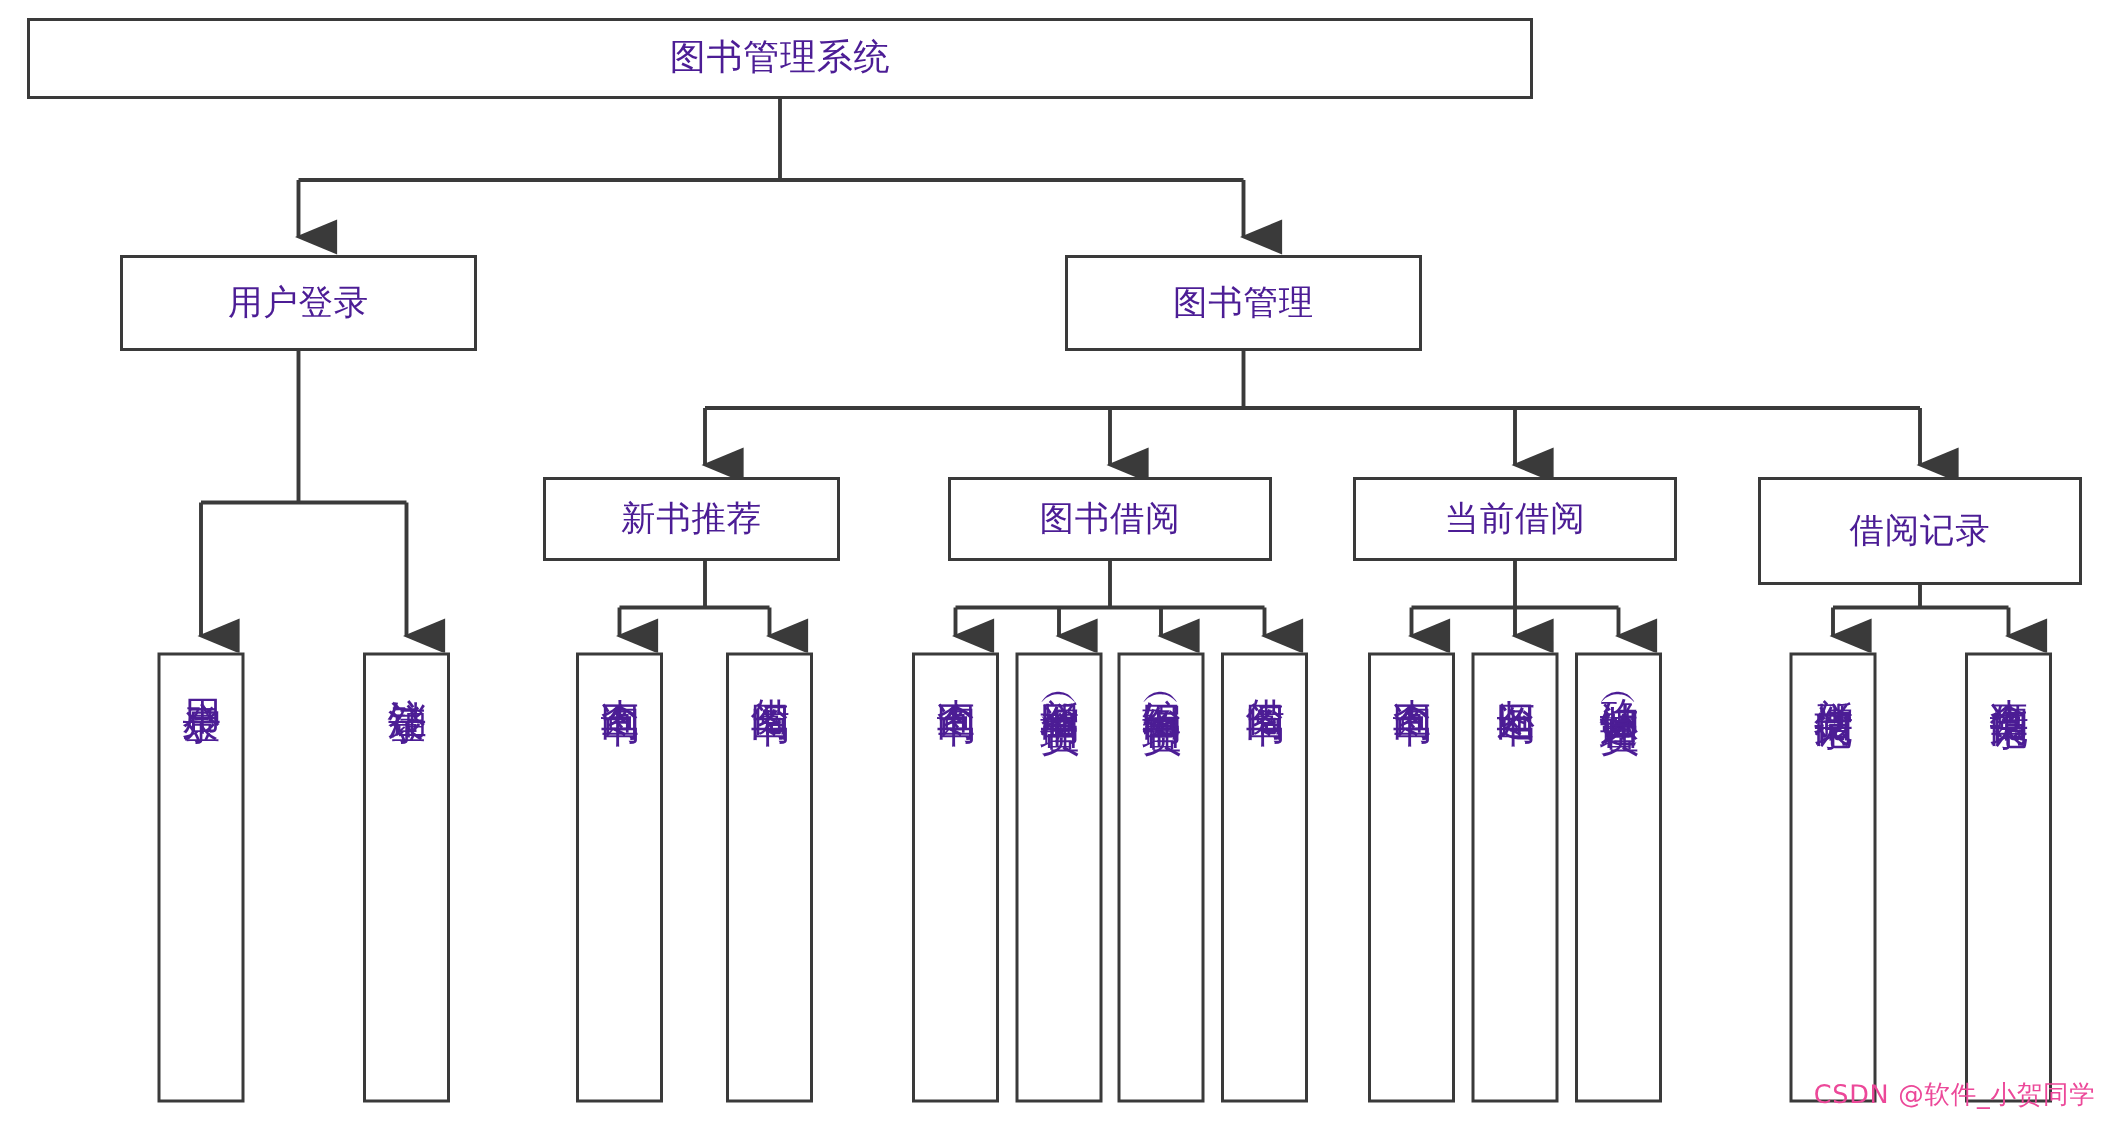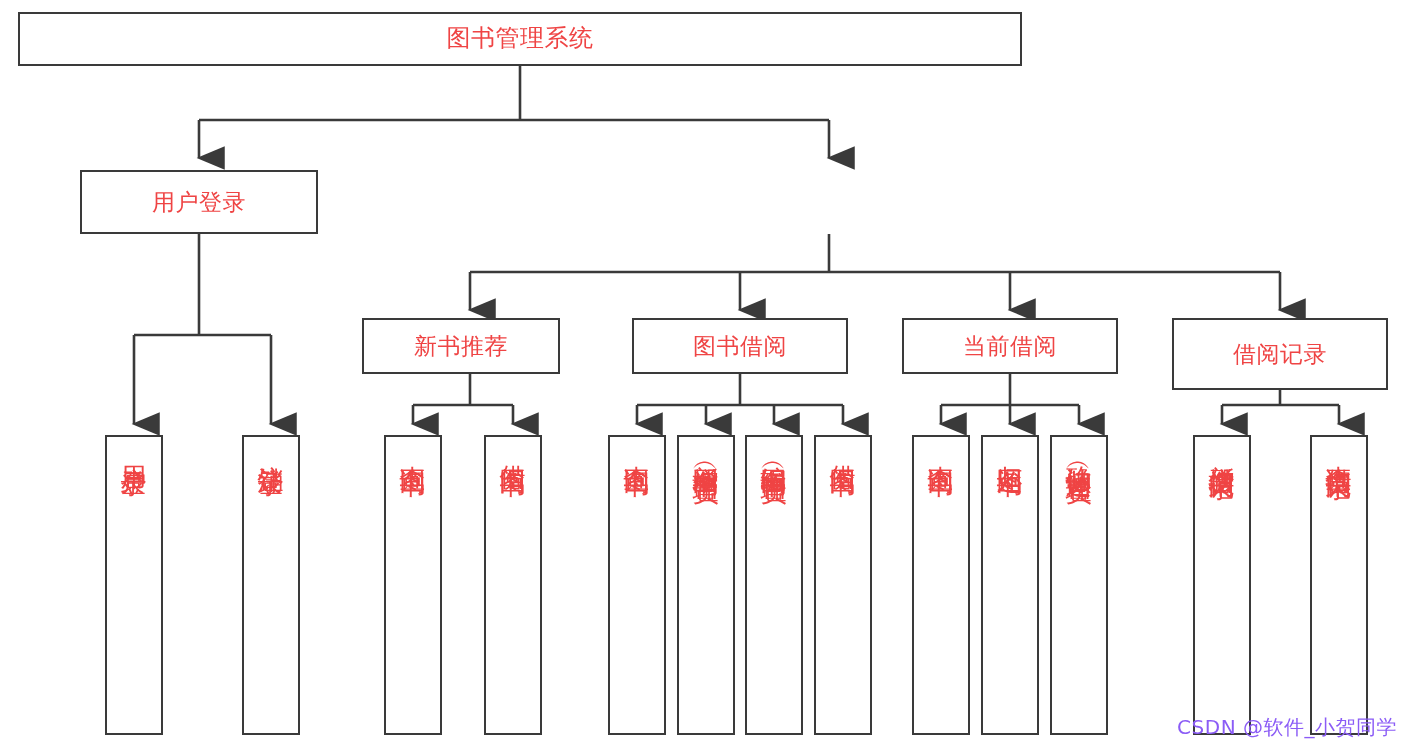--- a/index.html
+++ b/index.html
@@ -34,21 +34,21 @@
     border: 2.5px solid #3a3a3a;
     display: flex;
     align-items: center;
     justify-content: center;
     z-index: 2;
   }
   .node .lbl {
     display: block;
     text-align: center;
     line-height: 1.22;
-    color: #ef4444;
+    color: #4c1d95;
     letter-spacing: 0.5px;
   }
   
   .node.h .lbl {
     font-size: 23px;
     white-space: nowrap;
   }
   .node.root .lbl {
     font-size: 24px;
   }
@@ -62,22 +62,22 @@
     text-orientation: upright;
     font-size: 26px;
     line-height: 1.0;
     letter-spacing: 2px;
     white-space: nowrap;
   }
   .watermark {
     position: absolute;
     right: 8px;
     bottom: 6px;
-    font-size: 20px;
-    color: #8b5cf6;
+    font-size: 17px;
+    color: #ec4899;
     white-space: nowrap;
     z-index: 5;
     letter-spacing: 0.5px;
   }
 </style>
 </head>
 <body>
 
 <div id="canvas">
 
@@ -131,20 +131,23 @@
     </g>
   </svg>
 
   <div class="node h root" style="left:18px; top:12px; width:1004px; height:54px;">
     <span class="lbl">图书管理系统</span>
   </div>
 
   <div class="node h" style="left:80px; top:170px; width:238px; height:64px;">
     <span class="lbl">用户登录</span>
   </div>
+  <div class="node h" style="left:710px; top:170px; width:238px; height:64px;">
+    <span class="lbl">图书管理</span>
+  </div>
 
   <div class="node h" style="left:362px; top:318px; width:198px; height:56px;">
     <span class="lbl">新书推荐</span>
   </div>
   <div class="node h" style="left:902px; top:318px; width:216px; height:56px;">
     <span class="lbl">当前借阅</span>
   </div>
   <div class="node h" style="left:632px; top:318px; width:216px; height:56px;">
     <span class="lbl">图书借阅</span>
   </div>

